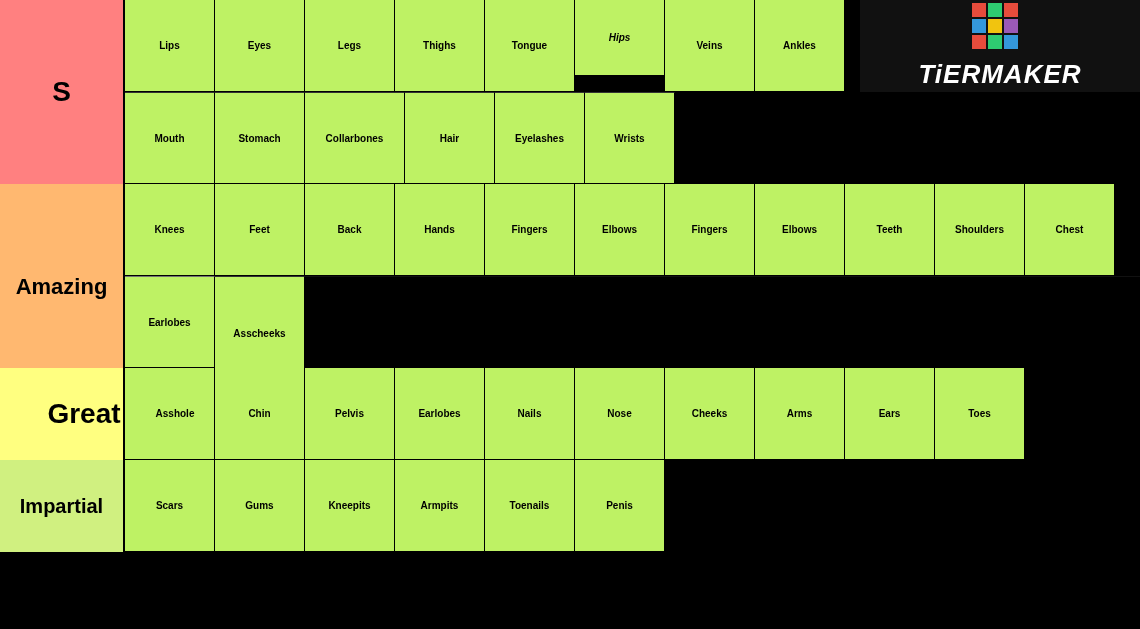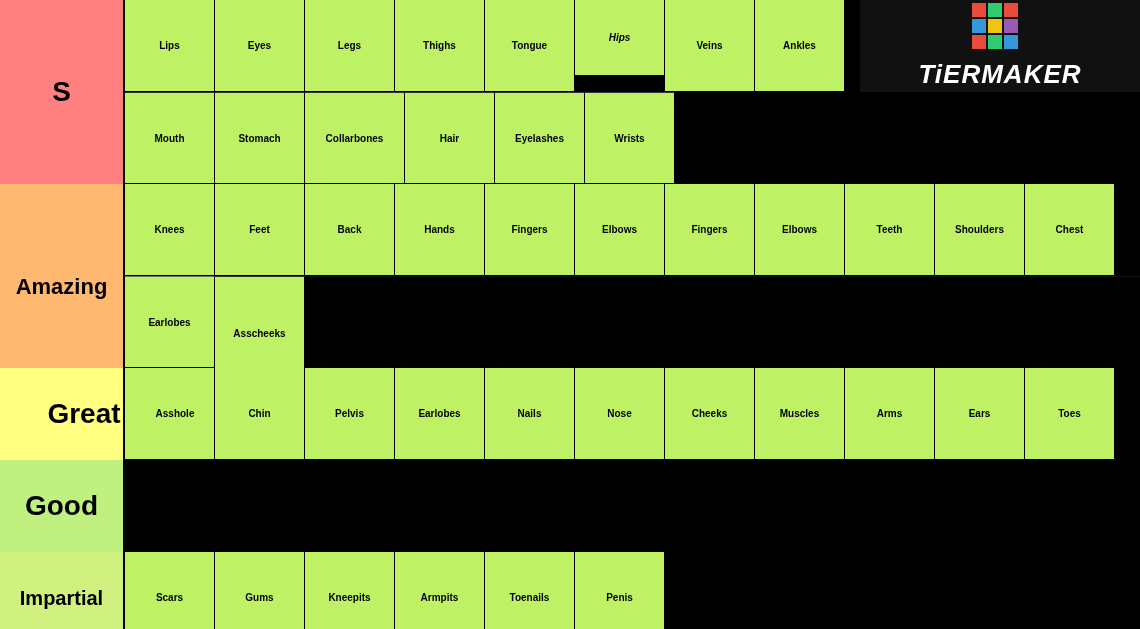--- a/index.html
+++ b/index.html
@@ -145,31 +145,26 @@
   <div class="flex-row" style="height:92px; border-bottom:2px solid #000;">
     <div class="label-cell" style="background:#ffff80; height:92px;padding-left:45px;">Great</div>
     <div class="items-wrap">
       <div class="cell" style="width:90px;height:92px;padding-left:15px;">Asshole</div>
       <div class="cell" style="width:90px;height:92px;">Chin</div>
       <div class="cell" style="width:90px;height:92px;">Pelvis</div>
       <div class="cell" style="width:90px;height:92px;">Earlobes</div>
       <div class="cell" style="width:90px;height:92px;">Nails</div>
       <div class="cell" style="width:90px;height:92px;">Nose</div>
       <div class="cell" style="width:90px;height:92px;">Cheeks</div>
-      <div class="cell" style="width:90px;height:92px;">Muscles</div>
       <div class="cell" style="width:90px;height:92px;">Arms</div>
       <div class="cell" style="width:90px;height:92px;">Ears</div>
       <div class="cell" style="width:90px;height:92px;">Toes</div>
     </div>
   </div>
 
-  <div class="flex-row" style="height:92px; border-bottom:2px solid #000;">
-    <div class="label-cell" style="background:#c0f080; height:92px;">Good</div>
-    <div class="black-fill" style="height:92px;"></div>
-  </div>
 
   <div class="flex-row" style="height:92px; border-bottom:2px solid #000;">
     <div class="label-cell" style="background:#d0f080; height:92px; font-size:20px;">Impartial</div>
     <div class="items-wrap">
       <div class="cell" style="width:90px;height:92px;">Scars</div>
       <div class="cell" style="width:90px;height:92px;">Gums</div>
       <div class="cell" style="width:90px;height:92px;">Kneepits</div>
       <div class="cell" style="width:90px;height:92px;">Armpits</div>
       <div class="cell" style="width:90px;height:92px;">Toenails</div>
       <div class="cell" style="width:90px;height:92px;">Penis</div>

